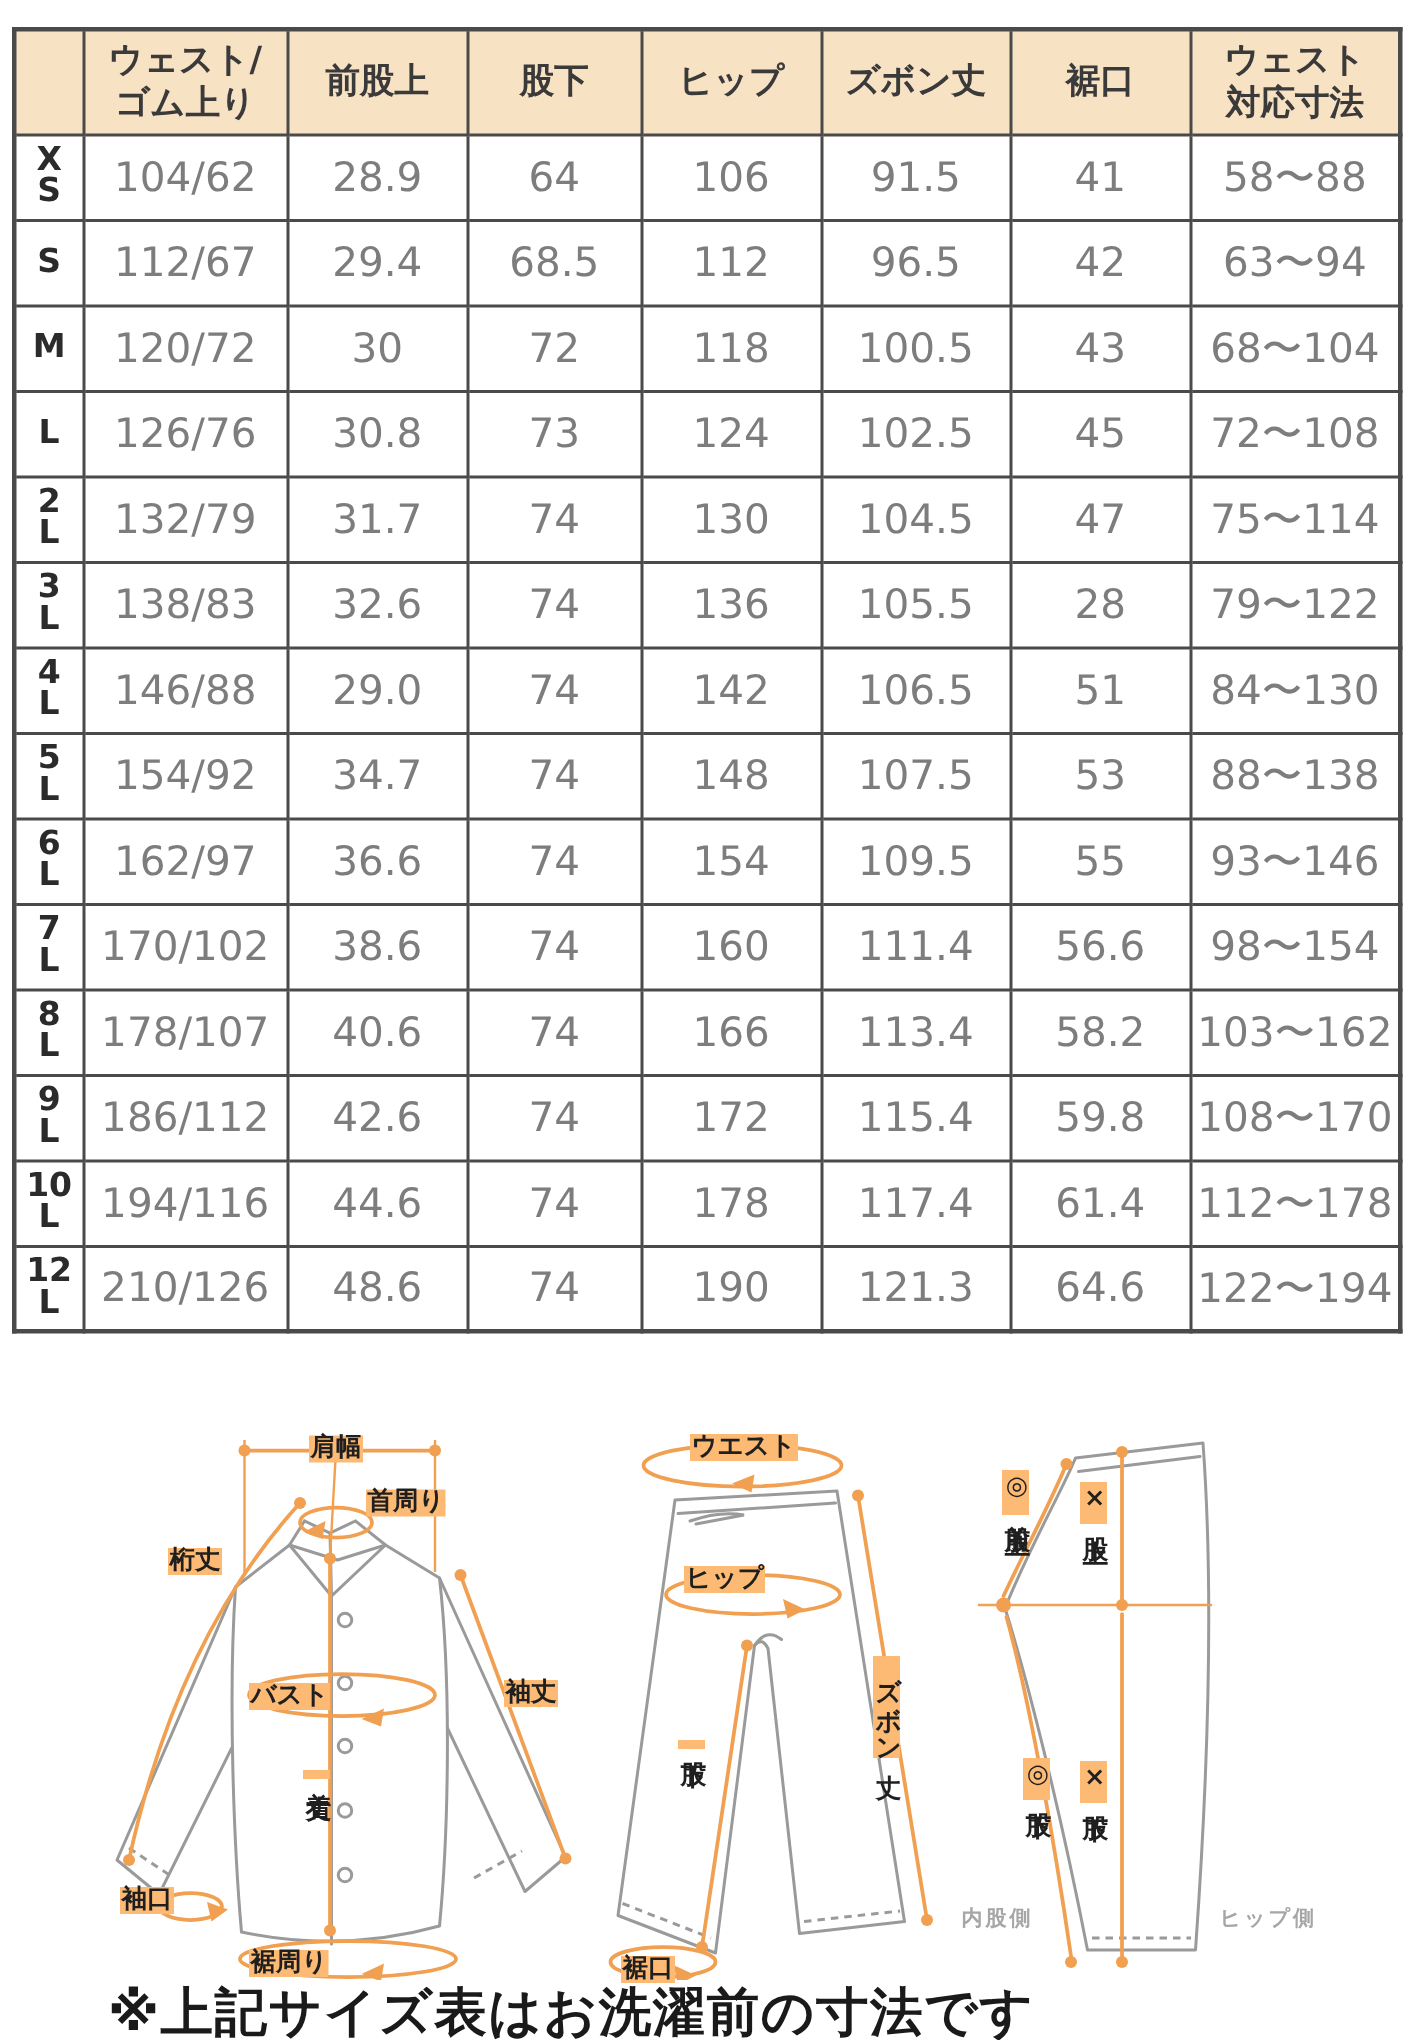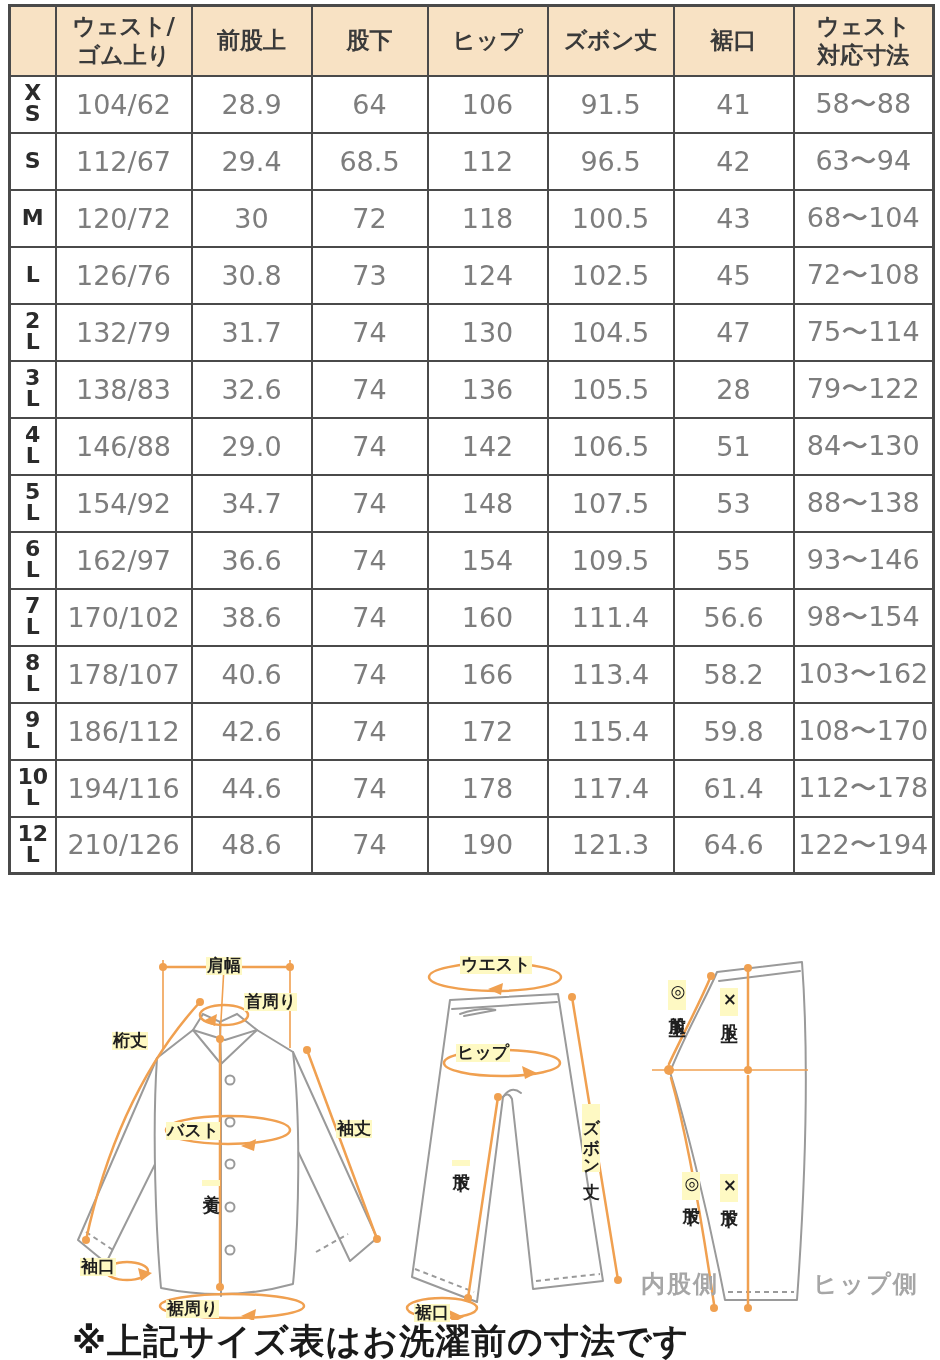--- a/index.html
+++ b/index.html
@@ -12,45 +12,45 @@
     --garment_line:#9a9a9a;
     --muted_label:#a6a6a6;
     --note_text:#1a1a1a;
   }
   *{margin:0;padding:0;box-sizing:border-box;}
   html,body{width:940px;height:1360px;background:#ffffff;
     font-family:"DejaVu Sans","Liberation Sans",sans-serif;}
   body{position:relative;overflow:hidden;}
 
   
-  .size-table{position:absolute;left:8px;top:4px;width:924px;
+  .size-table{position:absolute;left:8px;top:18px;width:924px;
     border-collapse:collapse;table-layout:fixed;
     border:3px solid var(--table_border);padding-left:11px;}
   .size-table th,.size-table td{
     border:2px solid var(--table_border);
     text-align:center;vertical-align:middle;
     white-space:pre-line;padding:0;}
   .size-table thead th{
     background:var(--header_bg);color:var(--header_text);
     font-size:23px;font-weight:600;height:70px;line-height:1.25;}
   .size-table tbody tr{height:57px;}
   .size-table tbody th{ 
     color:var(--size_text);font-size:22px;font-weight:600;line-height:0.95;
     background:#fff;}
   .size-table tbody td{
     color:var(--value_text);font-size:27px;font-weight:400;background:#fff;}
 
   
   .diagram{position:absolute;}
   .diagram svg{position:absolute;left:0;top:0;}
   .dlabel{position:absolute;font-size:17px;font-weight:bold;color:#1f1f1f;
-    background:#fef9c3;line-height:1.05;padding:0 1px;white-space:nowrap;}
+    background:#fdba74;line-height:1.05;padding:0 1px;white-space:nowrap;}
   .dlabel.v{writing-mode:vertical-rl;text-orientation:upright;
     padding:1px 0;letter-spacing:2px;}
-  .dlabel.muted{color:var(--muted_label);font-size:24px;background:transparent;
+  .dlabel.muted{color:var(--muted_label);font-size:14px;background:transparent;
     letter-spacing:2px;}
   .garment{fill:#ffffff;stroke:var(--garment_line);stroke-width:2;
     stroke-linejoin:round;stroke-linecap:round;}
   .gline{fill:none;stroke:var(--garment_line);stroke-width:2;stroke-linecap:round;}
   .gdash{fill:none;stroke:var(--garment_line);stroke-width:2;stroke-dasharray:5 4;}
   .oline{fill:none;stroke:var(--accent_orange);stroke-width:2.5;stroke-linecap:round;}
   .othin{fill:none;stroke:var(--accent_orange);stroke-width:1.6;}
   .odot{fill:var(--accent_orange);stroke:none;}
   .oarrow{fill:var(--accent_orange);stroke:none;}
 

